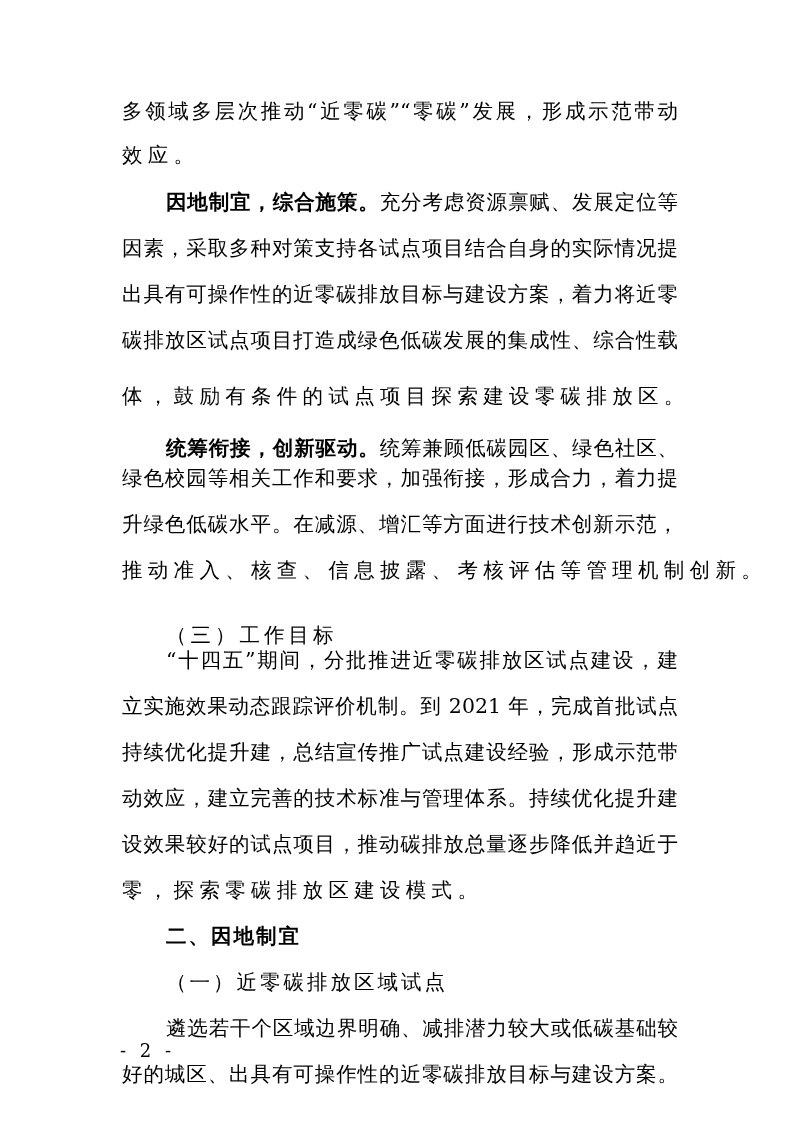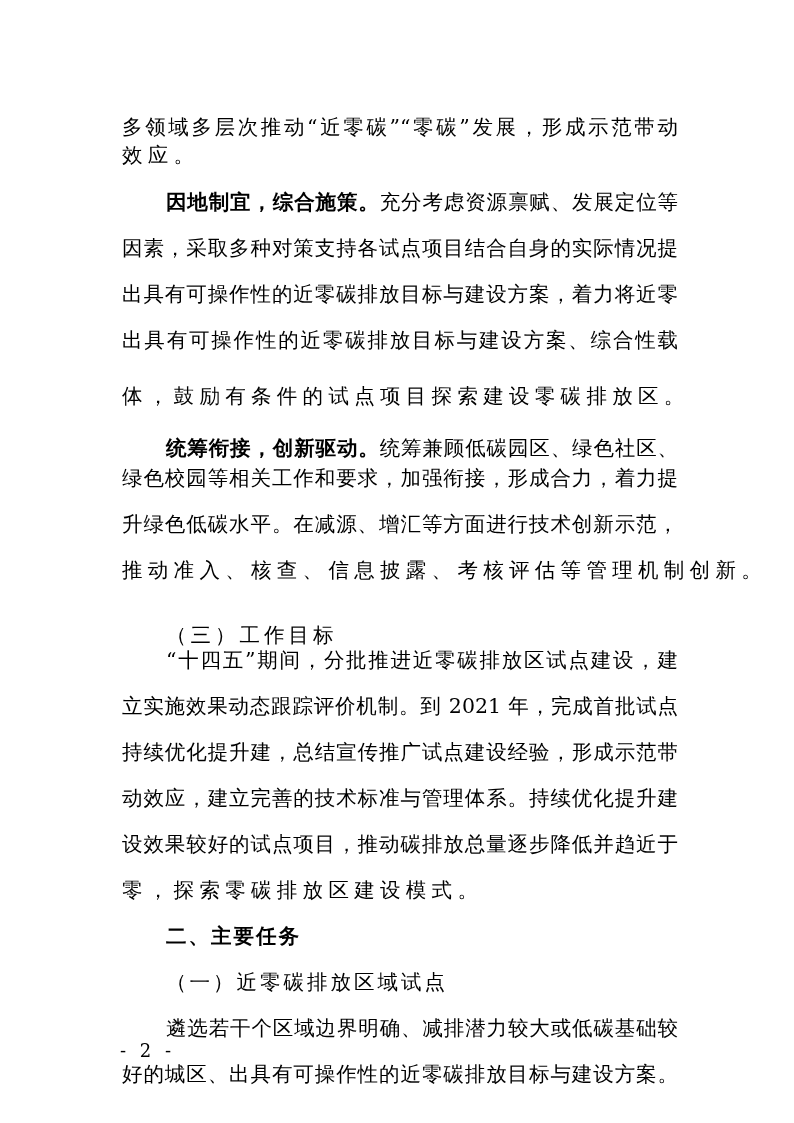--- a/index.html
+++ b/index.html
@@ -12,43 +12,43 @@
   .bold { font-family: Liberation Sans, sans-serif; font-weight: bold; }
   .indent { padding-left: 44px; box-sizing: border-box; }
   .heading { font-family: "DejaVu Sans", sans-serif; font-weight: bold; font-size: 20.5px; }
   .footer { position: absolute; left: 120px; top: 1040px; font-size: 18px;
             letter-spacing: 4px; font-family: "DejaVu Serif", serif; }
 </style>
 </head>
 <body>
 
 <div class="page">
-  <div class="line justify" style="top:16px">多领域多层次推动“近零碳”“零碳”发展，形成示范带动</div>
+  <div class="line justify" style="top:0px">多领域多层次推动“近零碳”“零碳”发展，形成示范带动</div>
   <div class="line" style="top:44px">效应。</div>
 
   <div class="line justify indent" style="top:91px"><span class="bold">因地制宜，综合施策。</span><span>充分考虑资源禀赋、发展定位等</span></div>
   <div class="line justify" style="top:137px">因素，采取多种对策支持各试点项目结合自身的实际情况提</div>
   <div class="line justify" style="top:183px">出具有可操作性的近零碳排放目标与建设方案，着力将近零</div>
-  <div class="line justify" style="top:229px">出具有可操作性的近零碳排放目标与建设方案、综合性载</div>
+  <div class="line justify" style="top:229px">碳排放区试点项目打造成绿色低碳发展的集成性、综合性载</div>
   <div class="line" style="top:285px">体，鼓励有条件的试点项目探索建设零碳排放区。</div>
 
   <div class="line justify indent" style="top:337px"><span class="bold">统筹衔接，创新驱动。</span><span>统筹兼顾低碳园区、绿色社区、</span></div>
   <div class="line justify" style="top:367px">绿色校园等相关工作和要求，加强衔接，形成合力，着力提</div>
   <div class="line justify" style="top:413px">升绿色低碳水平。在减源、增汇等方面进行技术创新示范，</div>
   <div class="line" style="top:459px">推动准入、核查、信息披露、考核评估等管理机制创新。</div>
 
   <div class="line indent" style="top:524px; letter-spacing:4px">（三）工作目标</div>
 
   <div class="line justify indent" style="top:549px">“十四五”期间，分批推进近零碳排放区试点建设，建</div>
   <div class="line justify" style="top:595px">立实施效果动态跟踪评价机制。到 2021 年，完成首批试点</div>
   <div class="line justify" style="top:641px">持续优化提升建，总结宣传推广试点建设经验，形成示范带</div>
   <div class="line justify" style="top:687px">动效应，建立完善的技术标准与管理体系。持续优化提升建</div>
   <div class="line justify" style="top:733px">设效果较好的试点项目，推动碳排放总量逐步降低并趋近于</div>
   <div class="line" style="top:779px">零，探索零碳排放区建设模式。</div>
 
-  <div class="line heading indent" style="top:825px; letter-spacing:2px">二、主要任务</div>
+  <div class="line heading indent" style="top:825px; letter-spacing:2px">二、因地制宜</div>
   <div class="line indent" style="top:871px; letter-spacing:3px">（一）近零碳排放区域试点</div>
 
   <div class="line justify indent" style="top:917px">遴选若干个区域边界明确、减排潜力较大或低碳基础较</div>
   <div class="line justify" style="top:963px">好的城区、出具有可操作性的近零碳排放目标与建设方案。</div>
 </div>
 
 <div class="footer">- 2 -</div>
 
 </body></html>

